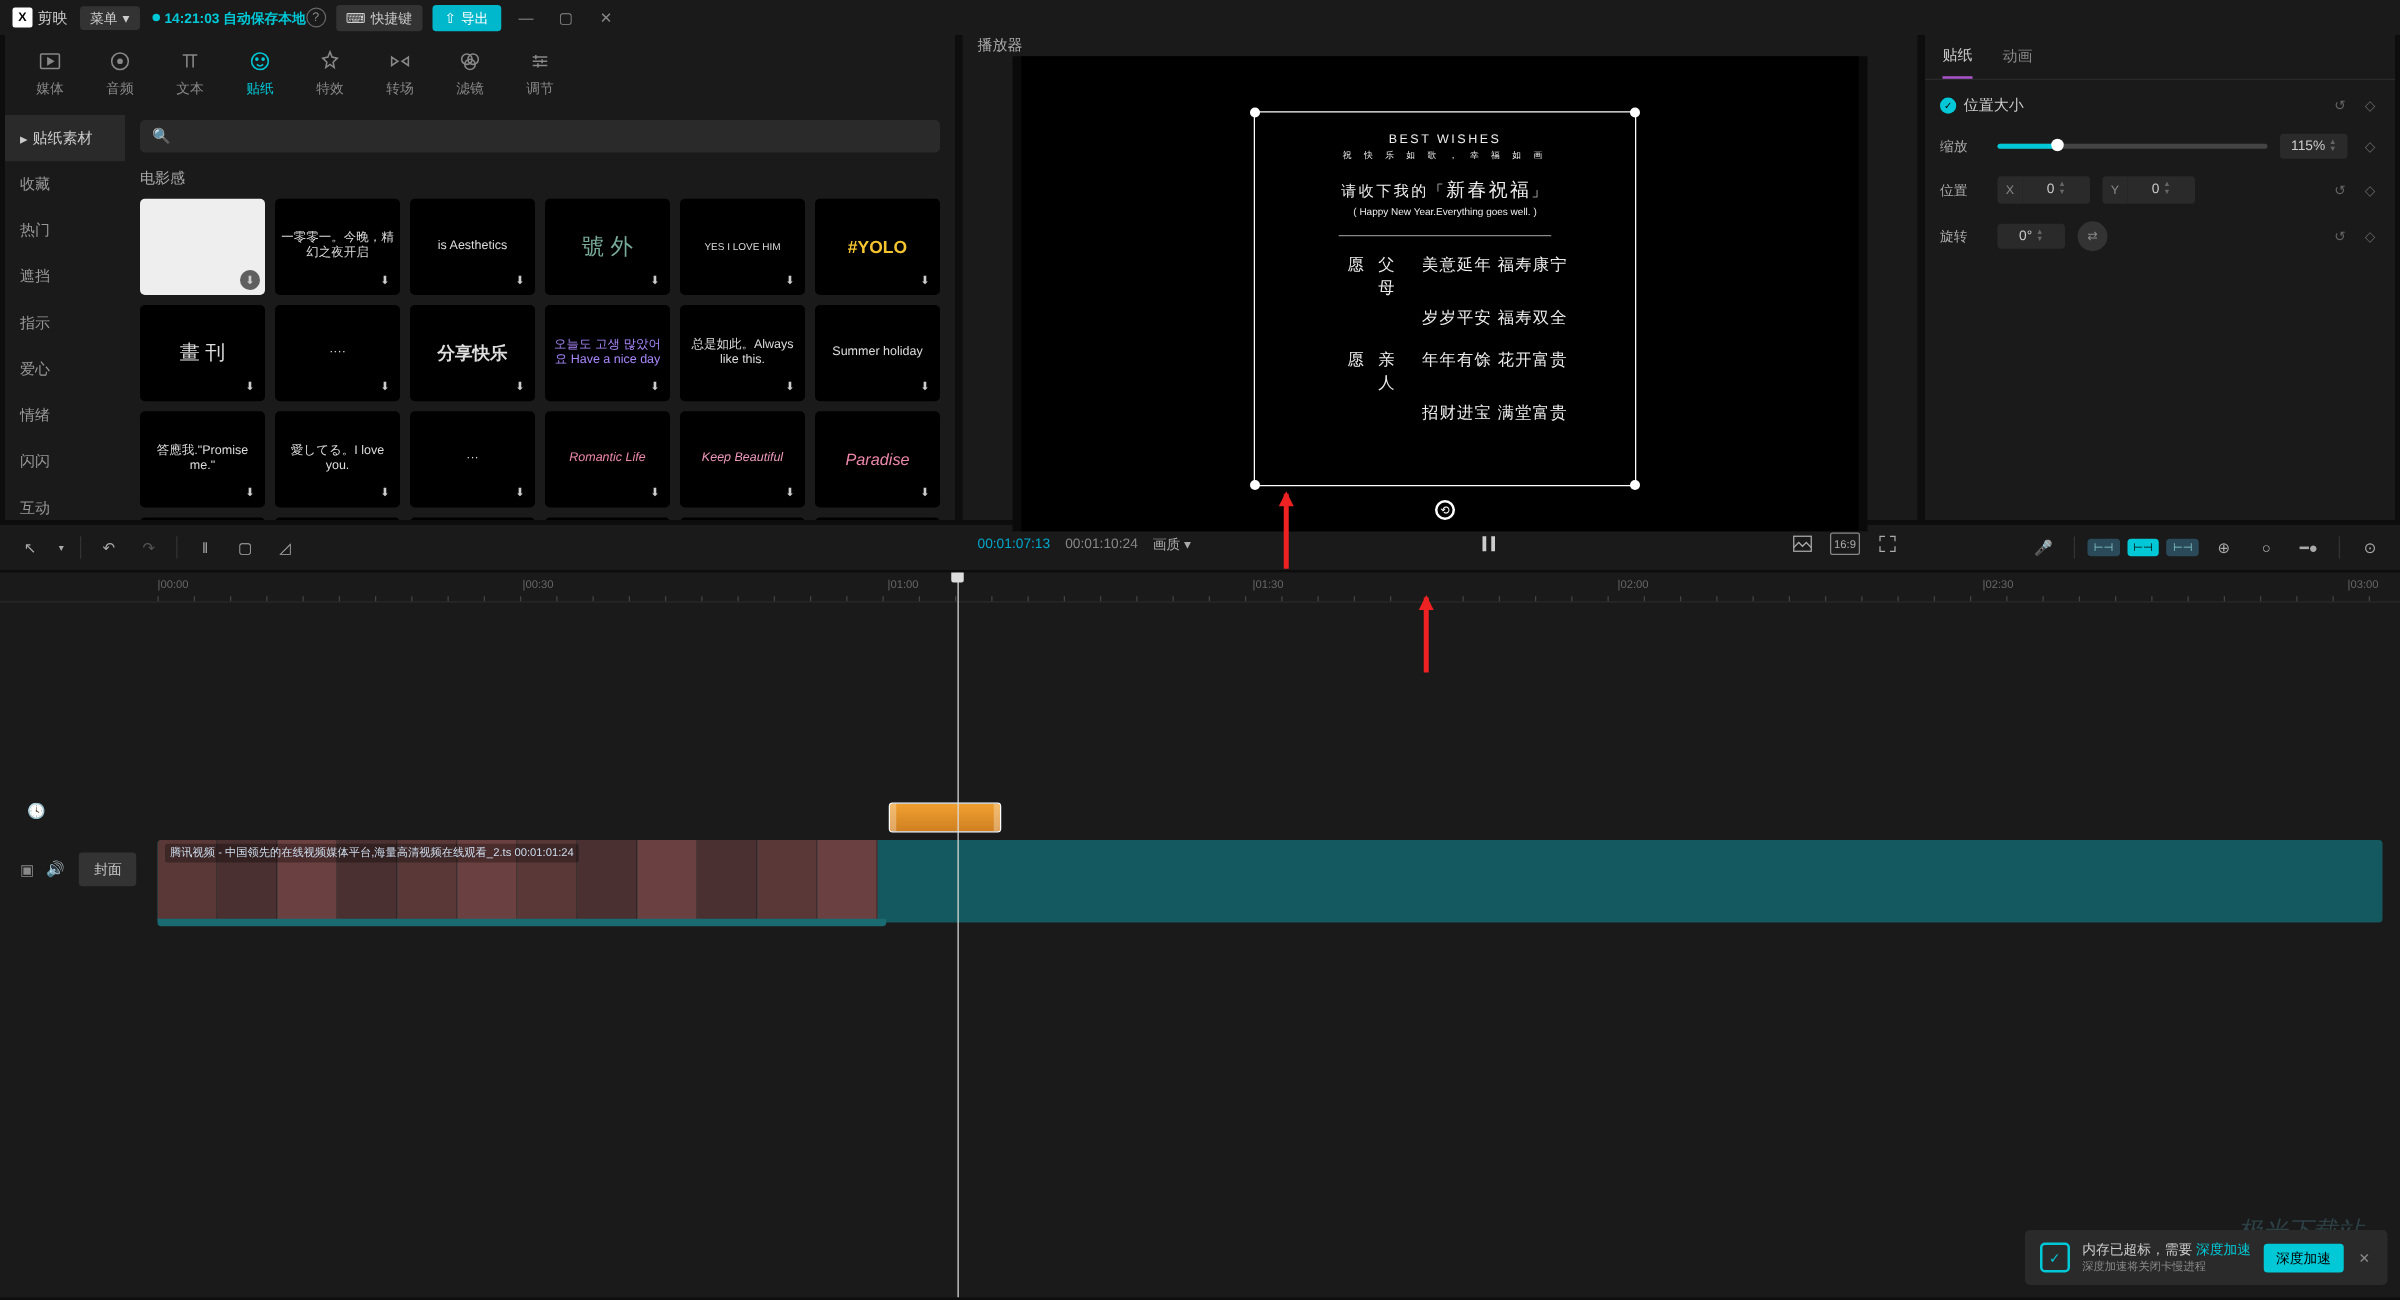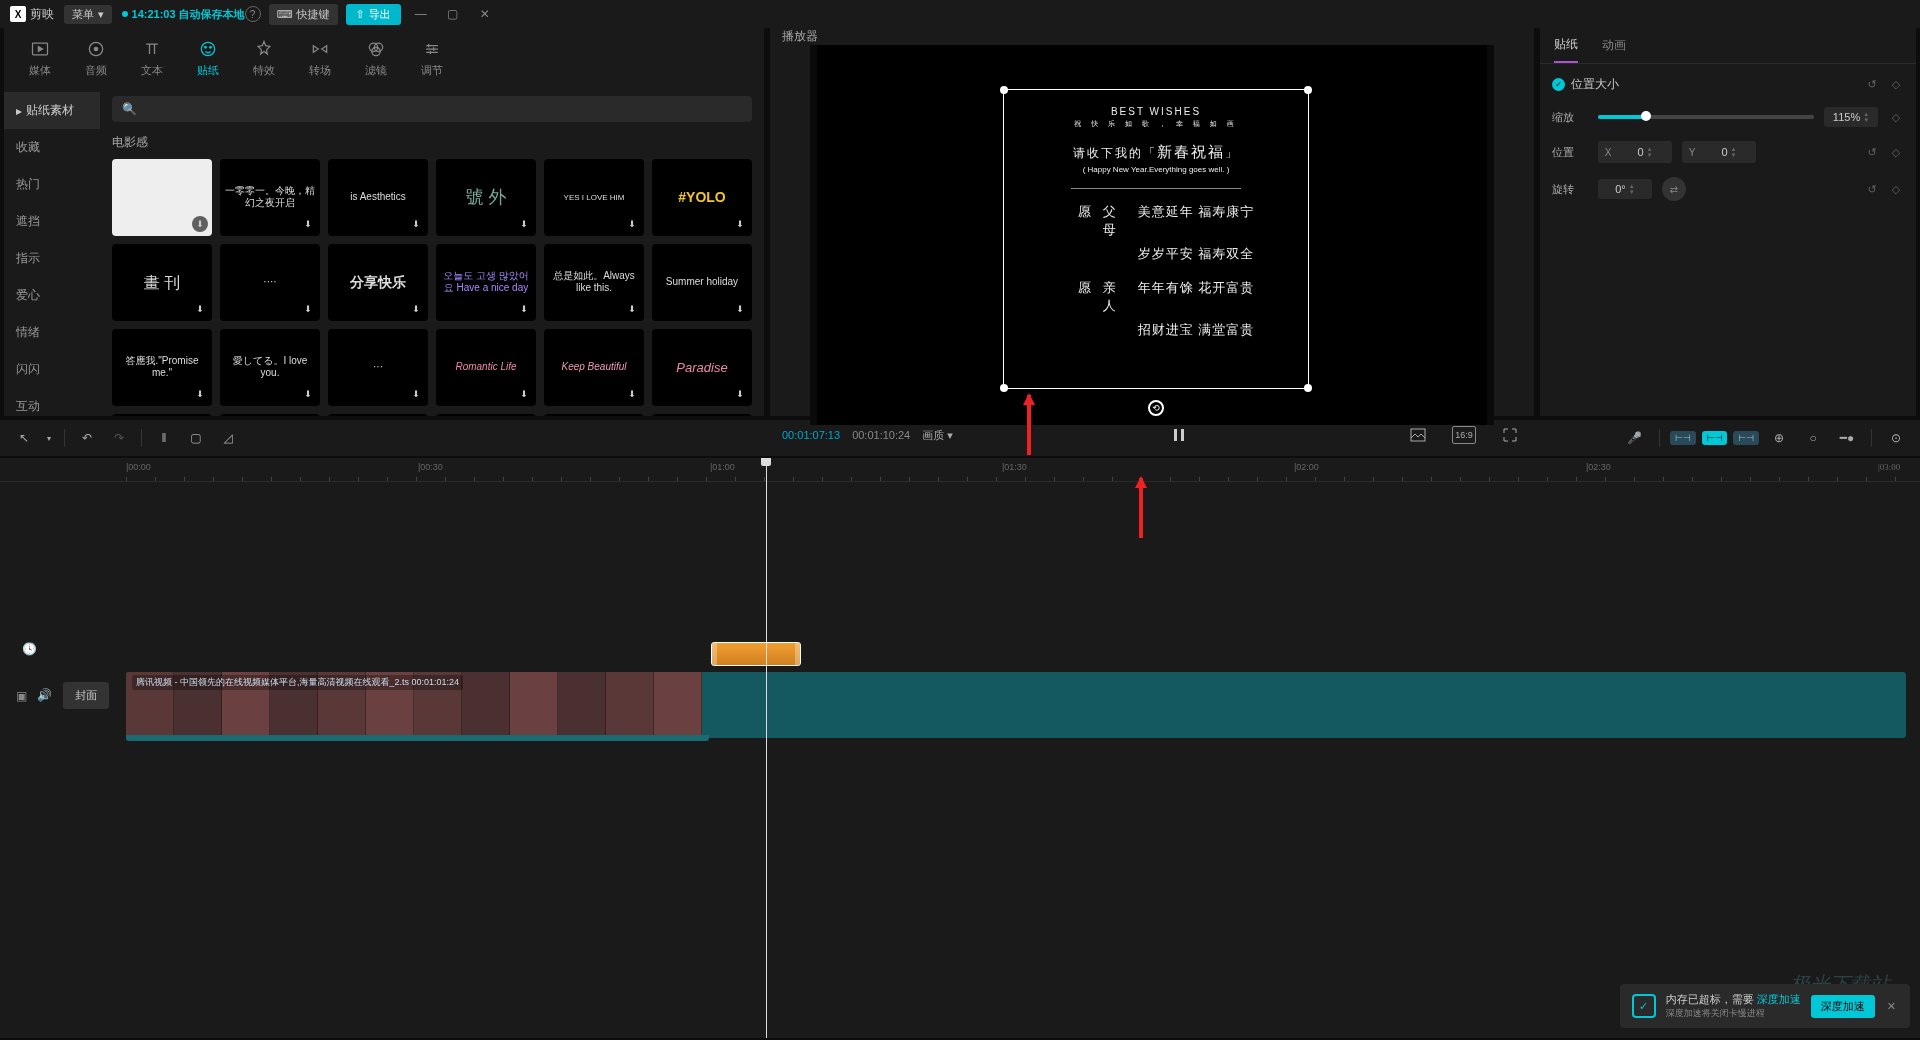--- a/index.html
+++ b/index.html
@@ -72,38 +72,38 @@
 .red-arrow { position: absolute; width: 2px; background: transparent; }
 .red-arrow::before { content: ''; position: absolute; left: -1px; width: 4px; height: 60px; background: #e22; }
 .red-arrow::after { content: ''; position: absolute; left: -5px; top: -2px; width: 0; height: 0; border-left: 6px solid transparent; border-right: 6px solid transparent; border-bottom: 12px solid #e22; }
 
 .player-controls { height: 38px; display: flex; align-items: center; padding: 0 12px; gap: 12px; }
 .time-current { color: #00a8cc; font-size: 11px; }
 .time-total { color: #888; font-size: 11px; }
 .quality-sel { color: #aaa; font-size: 11px; cursor: pointer; display: flex; align-items: center; gap: 3px; }
 .player-center { flex: 1; display: flex; justify-content: center; }
 .play-pause { width: 20px; height: 20px; display: flex; align-items: center; justify-content: center; cursor: pointer; color: #ccc; }
-.player-right { display: flex; gap: 22px; text-align: right; }
+.player-right { display: flex; gap: 10px; text-align: right; }
 .ctrl-icon { width: 24px; height: 18px; display: flex; align-items: center; justify-content: center; color: #aaa; cursor: pointer; font-size: 10px; border: 1px solid transparent; }
 .ratio-box { border: 1px solid #888; border-radius: 2px; padding: 0 3px; font-size: 9px; }
 
 
 .right-panel { width: 376px; background: #1a1a1a; display: flex; flex-direction: column; }
 .right-tabs { height: 36px; display: flex; align-items: center; padding: 0 14px; gap: 24px; border-bottom: 1px solid #2a2a2a; }
 .right-tab { font-size: 12px; color: #888; cursor: pointer; padding: 8px 0; }
 .right-tab.active { color: #ccc; border-bottom: 2px solid #aa55cc; }
 .props-body { padding: 12px; }
 .props-section-hdr { display: flex; align-items: center; gap: 6px; font-size: 12px; margin-bottom: 14px; }
 .checkbox-on { width: 13px; height: 13px; background: #00c8d6; border-radius: 50%; display: flex; align-items: center; justify-content: center; color: #000; font-size: 8px; }
 .props-row { display: flex; align-items: center; gap: 10px; margin-bottom: 14px; }
 .props-label { width: 36px; font-size: 11px; color: #aaa; }
 .slider { flex: 1; height: 4px; background: #444; border-radius: 2px; position: relative; }
 .slider-fill { height: 100%; background: #00c8d6; border-radius: 2px; }
 .slider-thumb { position: absolute; top: -4px; width: 10px; height: 10px; background: #fff; border-radius: 50%; transform: translateX(-50%); }
-.num-input { background: #2a2a2a; border-radius: 3px; padding: 4px 6px; width: 54px; text-align: center; font-size: 11px; display: flex; align-items: center; justify-content: center; position: relative; }
+.num-input { background: #2a2a2a; border-radius: 3px; padding: 4px 6px; width: 54px; text-align: center; font-size: 11px; display: flex; align-items: flex-start; justify-content: center; position: relative; }
 .num-spin { display: flex; flex-direction: column; margin-left: 3px; }
 .num-spin span { font-size: 6px; color: #666; line-height: 6px; cursor: pointer; }
 .axis-badge { width: 20px; height: 22px; background: #2a2a2a; border-radius: 3px 0 0 3px; display: flex; align-items: center; justify-content: center; font-size: 10px; color: #888; }
 .row-icons { display: flex; gap: 8px; margin-left: auto; }
 .row-icon { width: 16px; height: 16px; color: #666; cursor: pointer; display: flex; align-items: center; justify-content: center; font-size: 11px; }
 .ratio-lock { width: 24px; height: 24px; background: #333; border-radius: 50%; display: flex; align-items: center; justify-content: center; color: #888; font-size: 10px; }
 
 
 .timeline-toolbar { height: 36px; background: #1a1a1a; display: flex; align-items: center; padding: 0 10px; gap: 4px; margin-top: 4px; }
 .tl-tool { width: 28px; height: 28px; display: flex; align-items: center; justify-content: center; color: #aaa; cursor: pointer; border-radius: 3px; }
@@ -519,21 +519,21 @@
 </div>
 
 <div class="timeline-area">
   <div class="ruler" id="ruler">
       <div class="ruler-mark" style="left: 126px;">|00:00</div>
       <div class="ruler-mark" style="left: 418px;">|00:30</div>
       <div class="ruler-mark" style="left: 710px;">|01:00</div>
       <div class="ruler-mark" style="left: 1002px;">|01:30</div>
       <div class="ruler-mark" style="left: 1294px;">|02:00</div>
       <div class="ruler-mark" style="left: 1586px;">|02:30</div>
-      <div class="ruler-mark" style="left: 1878px; font-family: Liberation Serif, serif;">|03:00</div>
+      <div class="ruler-mark" style="left: 1878px;">|03:00</div>
       <div class="ruler-tick" style="left: 126px;"></div>
       <div class="ruler-tick" style="left: 155px;"></div>
       <div class="ruler-tick" style="left: 184px;"></div>
       <div class="ruler-tick" style="left: 213px;"></div>
       <div class="ruler-tick" style="left: 242px;"></div>
       <div class="ruler-tick" style="left: 271px;"></div>
       <div class="ruler-tick" style="left: 300px;"></div>
       <div class="ruler-tick" style="left: 329px;"></div>
       <div class="ruler-tick" style="left: 358px;"></div>
       <div class="ruler-tick" style="left: 387px;"></div>

